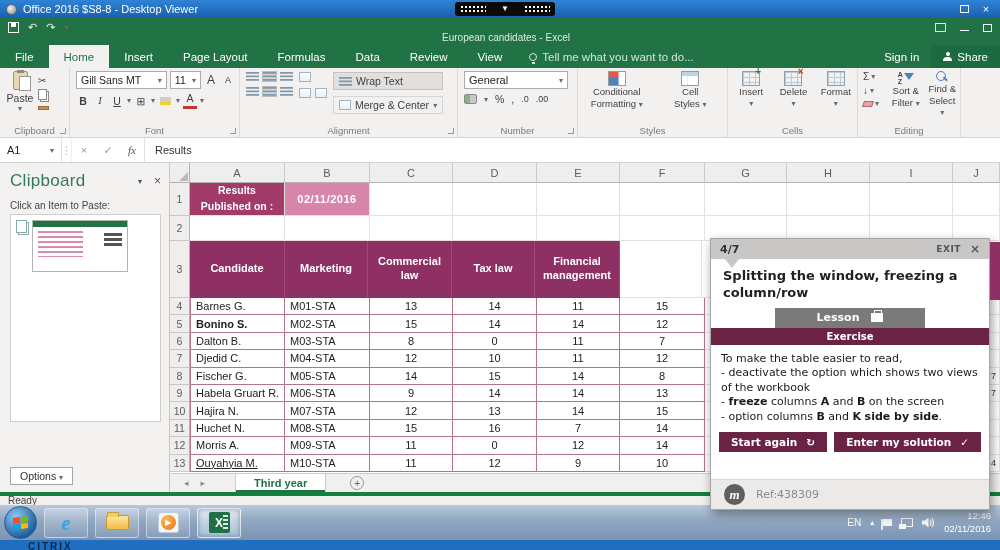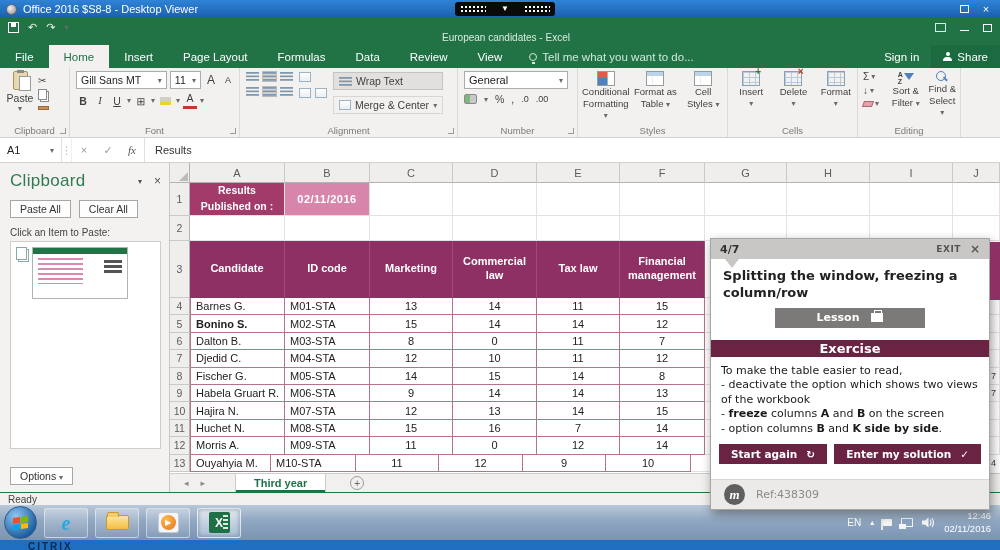--- a/index.html
+++ b/index.html
@@ -149,33 +149,33 @@
 .edge-block{position:absolute;left:0;top:1px;width:10px;height:58px;background:#8e3063}
 .edge-num{position:absolute;left:1px}
 
 
 #sheetbar{position:absolute;left:170px;top:473px;width:830px;height:19px;background:#f1f0ef;border-top:1px solid #cfcdcb;display:flex;align-items:stretch;font-size:11px;color:#8a8a8a;z-index:20}
 .nav{display:flex;align-items:center;gap:12px;margin-left:14px;font-size:9px}
 .sheet-tab{margin-left:30px;background:#fff;border-left:1px solid #cfcdcb;border-right:1px solid #cfcdcb;display:flex;align-items:center;padding:0 18px;color:#1e7145;font-weight:bold;box-shadow:inset 0 -2px #1e7145}
 .add-sheet{align-self:center;margin-left:24px;width:14px;height:14px;border:1px solid #9a9a9a;border-radius:50%;display:flex;align-items:center;justify-content:center;font-size:10px;color:#666}
 
 
-#statusbar{position:absolute;left:0;top:492px;width:1000px;height:13px;background:#f1f0ef;border-top:1px solid #15803d;display:flex;align-items:center;padding-left:8px;font-size:10px;color:#444;z-index:20}
+#statusbar{position:absolute;left:0;top:492px;width:1000px;height:13px;background:#f1f0ef;border-top:4px solid #15803d;display:flex;align-items:center;padding-left:8px;font-size:10px;color:#444;z-index:20}
 
 
 #panel{position:absolute;left:710px;top:238px;width:280px;height:272px;background:#fff;border:1px solid #a8a6a4;box-shadow:2px 4px 10px rgba(0,0,0,.4);z-index:60;font-family:"DejaVu Sans",sans-serif}
 .p-head{height:20px;background:#c9c7c5;display:flex;align-items:center;padding:0 9px;font-size:11px;font-weight:bold;color:#333}
 .p-exit{margin-left:auto;font-size:9px;font-weight:bold;color:#555;letter-spacing:.5px}
 .p-x{margin-left:9px;color:#555;font-weight:bold;font-size:12px}
 .p-tri{position:absolute;left:14px;top:20px;width:0;height:0;border:7px solid transparent;border-top:9px solid #c9c7c5}
 .p-title{padding:9px 12px 2px;font-weight:bold;font-size:13px;color:#222;line-height:1.3}
 .lesson{margin:4px auto 0;width:150px;height:20px;background:#7c7a78;color:#fff;font-weight:bold;font-size:11px;display:flex;align-items:center;justify-content:center;gap:12px}
 .briefcase{width:12px;height:9px;background:#fff;position:relative}
 .briefcase::before{content:"";position:absolute;left:3px;top:-3px;width:6px;height:3px;border:1.5px solid #fff;border-bottom:none}
-.exercise{margin-top:12px;height:17px;background:#6b2344;color:#fff;font-weight:bold;font-size:13px;display:flex;align-items:center;justify-content:center}
+.exercise{margin-top:0;height:17px;background:#6b2344;color:#fff;font-weight:bold;font-size:10px;display:flex;align-items:center;justify-content:center}
 #ex-lines{padding:7px 10px 0;font-size:11px;color:#1a1a1a;line-height:1.32}
 #ex-lines .b{font-weight:bold}
 .p-btns{display:flex;justify-content:space-between;padding:8px 8px 0}
 .p-btn{height:20px;background:#6b2344;color:#fff;font-weight:bold;font-size:10.5px;display:flex;align-items:center;justify-content:center;gap:9px;padding:0 12px}
 .p-foot{position:absolute;left:0;right:0;bottom:0;height:30px;background:#eceae9;border-top:1px solid #d8d6d4;display:flex;align-items:center;gap:11px;padding:0 13px}
 .m-logo{width:21px;height:21px;border-radius:50%;background:#5f5f5f;color:#fff;display:flex;align-items:center;justify-content:center;font-style:italic;font-weight:bold;font-size:13px;font-family:"Liberation Serif",serif}
 .p-ref{color:#8a8a8a;font-size:11px}
 
 
 #taskbar{position:absolute;left:0;top:505px;width:1000px;height:35px;background:linear-gradient(#b9c8da,#90a7c1 45%,#7b94b3);display:flex;align-items:center;gap:7px;padding-left:4px;z-index:50}
@@ -362,25 +362,20 @@
     <span class="launcher"></span>
   </div>
 
   <div class="rgroup" id="g-styles">
     <div class="style-btn">
       <span class="cf-ic"></span>
       <span>Conditional</span>
       <span><span>Formatting</span> <span class="ddn">▾</span></span>
     </div>
     <div class="style-btn">
-      <span class="ft-ic"></span>
-      <span>Format as</span>
-      <span><span>Table</span> <span class="ddn">▾</span></span>
-    </div>
-    <div class="style-btn">
       <span class="cs-ic"></span>
       <span>Cell</span>
       <span><span>Styles</span> <span class="ddn">▾</span></span>
     </div>
     <div class="rg-label">Styles</div>
   </div>
 
   <div class="rgroup" id="g-cells">
     <div class="style-btn">
       <span class="cells-ic ins"></span>
@@ -444,24 +439,20 @@
   <div class="fb-ic fb-fx">fx</div>
   <div class="fb-content">Results</div>
 </div>
 
 <div id="clip-pane">
   <div class="pane-head">
     <span class="pane-title">Clipboard</span>
     <span class="ddn">▾</span>
     <span class="pane-x">×</span>
   </div>
-  <div class="pane-btns">
-    <span class="cp-btn">Paste All</span>
-    <span class="cp-btn">Clear All</span>
-  </div>
   <div class="pane-hint">Click an Item to Paste:</div>
   <div class="clip-list">
     <span class="item-ic"></span>
     <span class="thumb">
         <span class="thumb-dark"></span>
       </span>
   </div>
   <span class="cp-btn" id="pane-options"><span>Options</span> <span class="ddn">▾</span></span>
 </div>
 
@@ -504,21 +495,20 @@
       <div class="gcell blank" style="width: 83px;"></div>
       <div class="gcell blank" style="width: 85px;"></div>
       <div class="gcell blank" style="width: 82px;"></div>
       <div class="gcell blank" style="width: 83px;"></div>
       <div class="gcell blank" style="width: 83px;"></div>
       <div class="gcell blank" style="width: 47px;"></div>
     </div>
     <div class="grow" style="height: 57px;">
       <div class="gcell rowh" style="width: 20px;">3</div>
       <div class="gcell th" style="width: 95px;">Candidate</div>
-      <div class="gcell th" style="width: 85px;">ID code</div>
       <div class="gcell th" style="width: 83px;">Marketing</div>
       <div class="gcell th" style="width: 84px;">Commercial law</div>
       <div class="gcell th" style="width: 83px;">Tax law</div>
       <div class="gcell th" style="width: 85px;">Financial management</div>
       <div class="gcell blank" style="width: 82px;"></div>
       <div class="gcell blank" style="width: 83px;"></div>
       <div class="gcell blank" style="width: 83px;"></div>
       <div class="gcell blank" style="width: 47px;"></div>
     </div>
     <div class="grow" style="height: 17.4px;">
@@ -633,21 +623,21 @@
       <div class="gcell td" style="width: 84px;">0</div>
       <div class="gcell td" style="width: 83px;">12</div>
       <div class="gcell td" style="width: 85px;">14</div>
       <div class="gcell blank" style="width: 82px;"></div>
       <div class="gcell blank" style="width: 83px;"></div>
       <div class="gcell blank" style="width: 83px;"></div>
       <div class="gcell blank" style="width: 47px;"></div>
     </div>
     <div class="grow" style="height: 17.4px;">
       <div class="gcell rowh" style="width: 20px;">13</div>
-      <div class="gcell td tleft first" style="width: 81px;">Ouyahyia M.</div>
+      <div class="gcell td tleft first" style="width: 95px; text-decoration: underline;">Ouyahyia M.</div>
       <div class="gcell td tleft" style="width: 85px;">M10-STA</div>
       <div class="gcell td" style="width: 83px;">11</div>
       <div class="gcell td" style="width: 84px;">12</div>
       <div class="gcell td" style="width: 83px;">9</div>
       <div class="gcell td" style="width: 85px;">10</div>
       <div class="gcell blank" style="width: 82px;"></div>
       <div class="gcell blank" style="width: 83px;"></div>
       <div class="gcell blank" style="width: 83px;"></div>
       <div class="gcell blank" style="width: 47px;"></div>
     </div>

